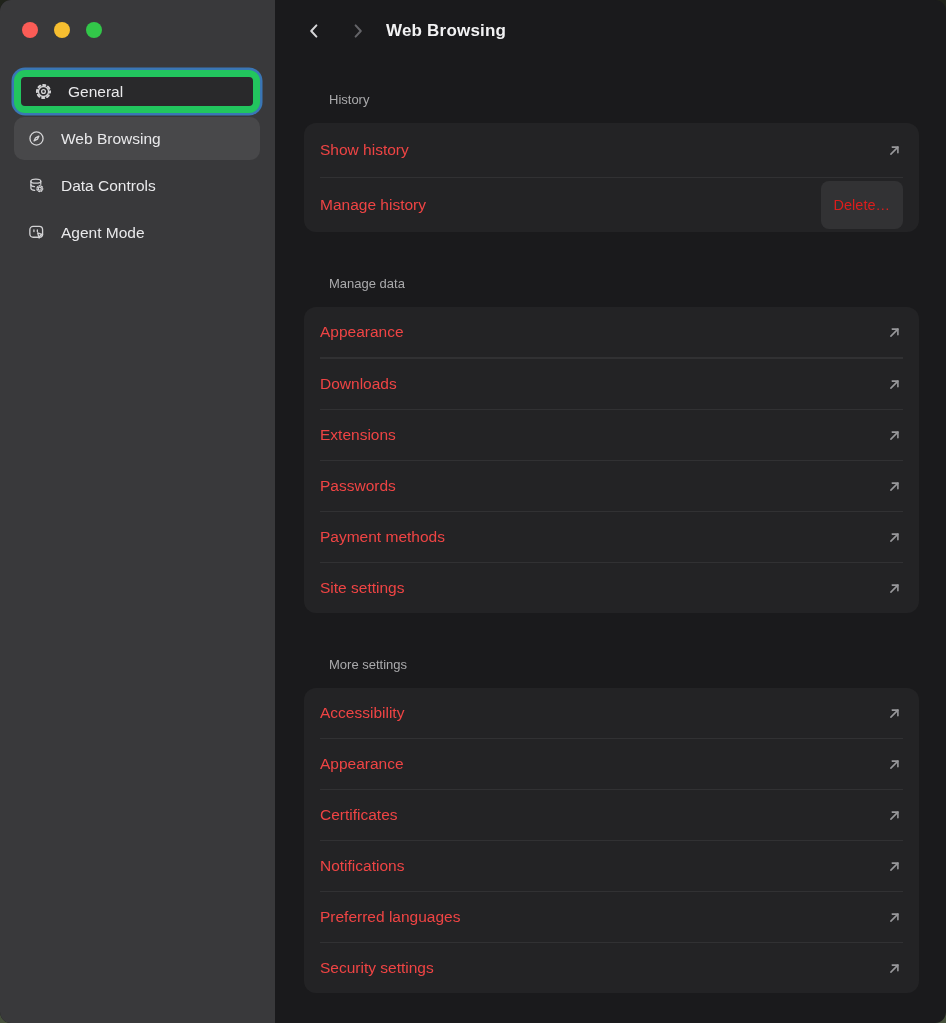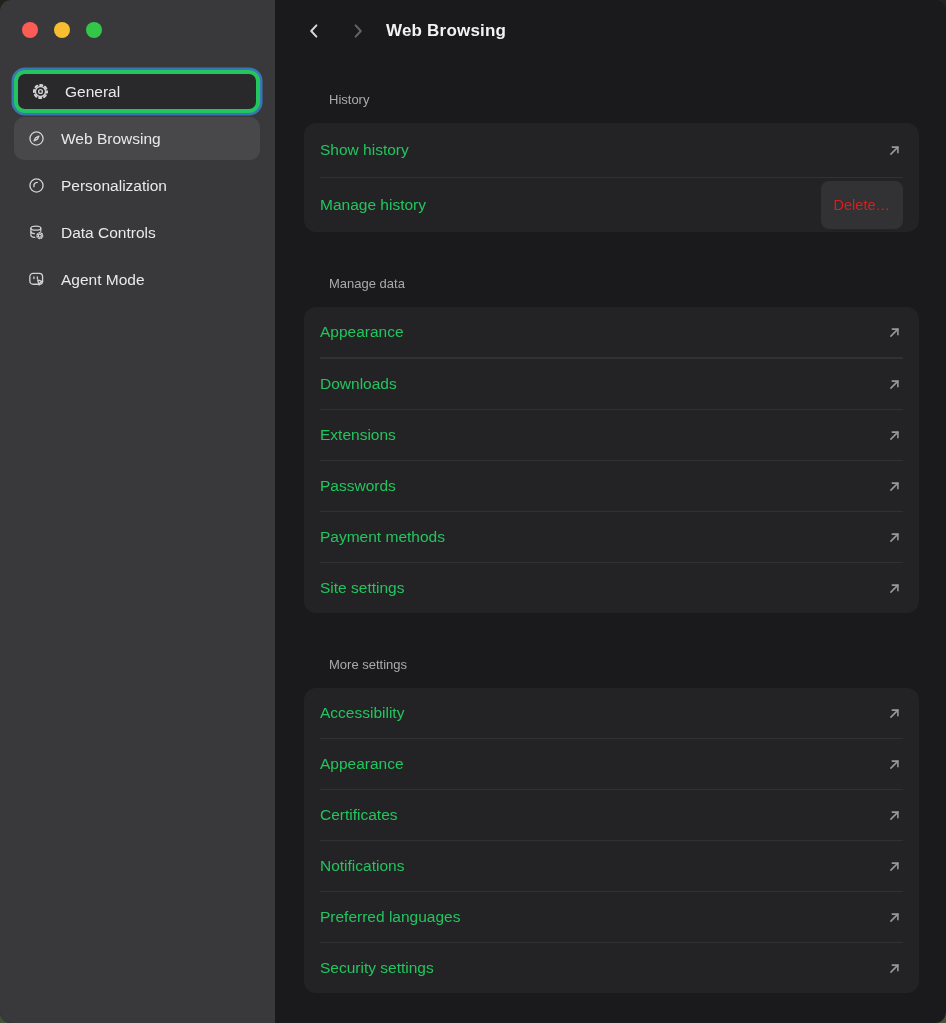--- a/index.html
+++ b/index.html
@@ -22,42 +22,42 @@
   .nav { margin:32px 15px 0 14px; display:flex; flex-direction:column; gap:4px; }
   .nav-item {
     height:43px; border-radius:10px;
     display:flex; align-items:center; gap:15px;
     padding:0 13px; cursor:default;
     color:#e9e9eb; font-size:15.5px;
   }
   .nav-item .icn { width:19px; height:19px; display:flex; align-items:center; justify-content:center; color:#d2d2d4; }
   .nav-item.focused {
     background:#29292b;
-    border:4px solid #22c55e;
+    border:7px solid #22c55e;
     border-radius:11px;
     box-shadow:0 0 0 2.5px var(--focus-ring);
   }
   .nav-item.selected { background:#48484a; }
   
   .main { flex:1; padding:0 27px 0 29px; position:relative; }
   .header { padding-top:22px; height:40px; display:flex; align-items:center; }
   .chev { width:16px; height:18px; display:flex; align-items:center; justify-content:center; margin-left:2px; }
   .chev.back { color:#d6d6d8; }
   .chev.fwd { color:#646468; margin-left:28px; }
   .page-title { margin-left:20px; font-size:17px; font-weight:700; color:#f2f2f3; letter-spacing:.2px; }
   .section-label { font-size:13px; color:#aaaaac; margin:0 0 16px 25px; }
   .section.first .section-label { margin-top:52px; }
   .section + .section { margin-top:44px; }
   .card { background:#232325; border-radius:12px; overflow:hidden; }
   .row {
     height:50px; display:flex; align-items:center; justify-content:space-between;
     padding:0 16px; cursor:default;
   }
   .section.first .row { height:54px; }
-  .row-label { font-size:15.5px; color:#22c55e; }
+  .row-label { font-size:15.5px; color:#ef4444; }
   .divider { height:1px; background:#313133; margin:0 16px; }
   .arrow { width:17px; height:17px; color:#98989b; display:flex; align-items:center; justify-content:center; }
   .delete-btn {
     background:#323234; border:none; border-radius:8px;
     height:48px; padding:0 13px;
     color:var(--delete-text); font-size:14.5px;
     font-family:inherit; cursor:default;
   }
 </style>
 </head>
@@ -83,29 +83,20 @@
           <span>General</span>
         </div>
         <div class="nav-item selected">
           <span class="icn">
             <svg viewBox="0 0 20 20" width="19" height="19" fill="none" stroke="currentColor" stroke-width="1.4" stroke-linejoin="round">
               <circle cx="10" cy="10" r="6.9"></circle>
               <path d="M12.5 7.5 L11 10.7 L7.5 12.5 L9 9.3 Z"></path>
             </svg>
           </span>
           <span>Web Browsing</span>
-        </div>
-        <div class="nav-item">
-          <span class="icn">
-            <svg viewBox="0 0 20 20" width="19" height="19" fill="none" stroke="currentColor" stroke-width="1.4" stroke-linecap="round">
-              <circle cx="10" cy="10" r="6.9"></circle>
-              <path d="M10.8 6.8 A3.4 3.4 0 0 0 7.4 11.3"></path>
-            </svg>
-          </span>
-          <span>Personalization</span>
         </div>
         <div class="nav-item">
           <span class="icn">
             <svg viewBox="0 0 20 20" width="19" height="19" fill="none" stroke="currentColor" stroke-width="1.3" stroke-linecap="round">
               <ellipse cx="9.3" cy="5.4" rx="5.2" ry="2.2"></ellipse>
               <path d="M4.1 5.4 V12.9 C4.1 14 5.9 14.9 8.1 15.1"></path>
               <path d="M14.5 5.4 V8.8"></path>
               <path d="M4.1 9.2 C4.1 10.2 5.8 11 7.9 11.2"></path>
               <circle cx="13.5" cy="13.3" r="1.6"></circle>
               <circle cx="13.5" cy="13.3" r="3" stroke-width="1.5" stroke-dasharray="1.1 1.6" stroke-dashoffset="0.5"></circle>

